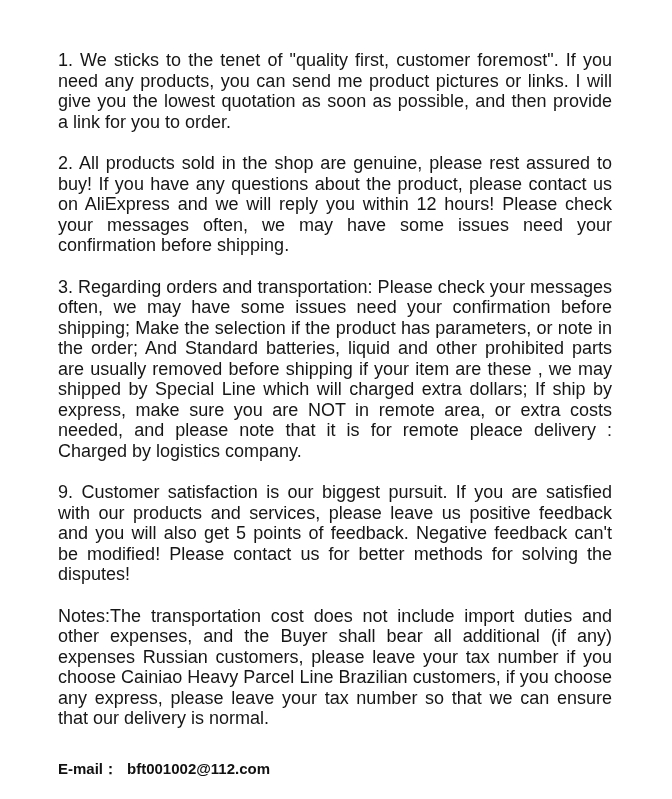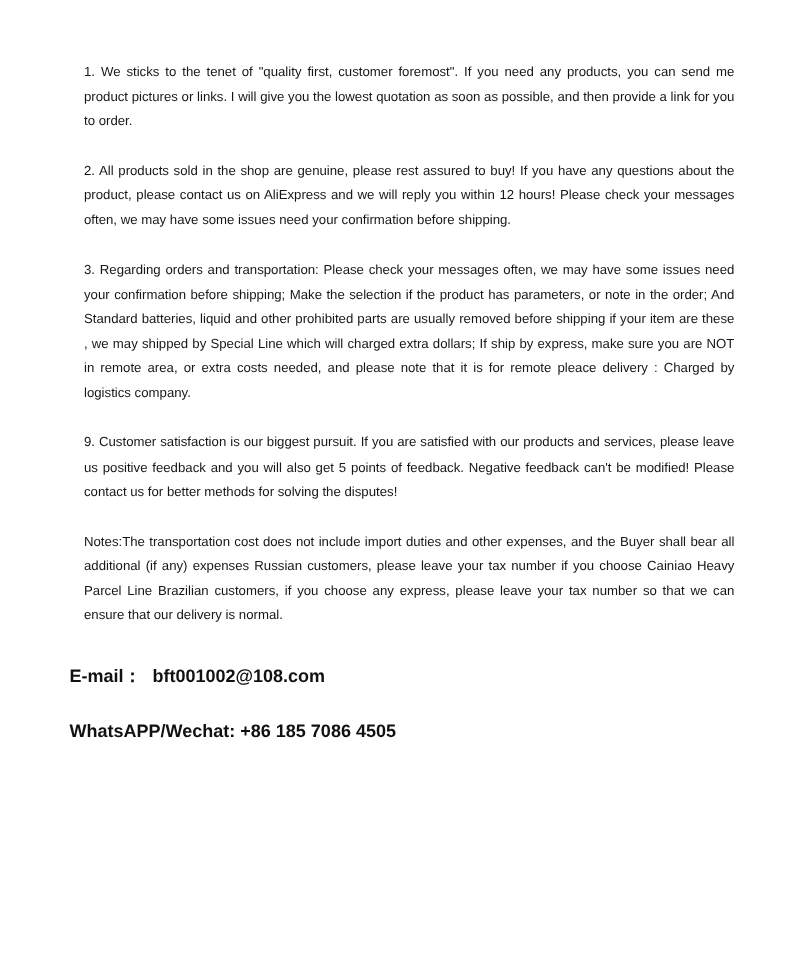--- a/index.html
+++ b/index.html
@@ -20,22 +20,22 @@
   }
   .doc-title {
     margin: 0 0 14px 0;
     font-size: 15.5px;
     line-height: 22px;
     font-weight: bold;
     text-align: center;
     color: #111111;
   }
   .doc-body p.para {
-    margin: 0 0 21px 12px;
-    font-size: 11px;
+    margin: 0 0 21px 0;
+    font-size: 18px;
     line-height: 20.5px;
     text-align: justify;
     text-justify: inter-word;
     color: #161616;
   }
   .contact-block {
     margin-top: 30px;
   }
   .contact-line {
     margin: 0 0 26px 0;
@@ -61,18 +61,18 @@
 
     <p class="para">3. Regarding orders and transportation: Please check your messages often, we may have some issues need your confirmation before shipping; Make the selection if the product has parameters, or note in the order; And Standard batteries, liquid and other prohibited parts are usually removed before shipping if your item are these , we may shipped by Special Line which will charged extra dollars; If ship by express, make sure you are NOT in remote area, or extra costs needed, and please note that it is for remote pleace delivery : Charged by logistics company.</p>
 
     <p class="para">9. Customer satisfaction is our biggest pursuit. If you are satisfied with our products and services, please leave us positive feedback and you will also get 5 points of feedback. Negative feedback can't be modified! Please contact us for better methods for solving the disputes!</p>
 
     <p class="para">Notes:The transportation cost does not include import duties and other expenses, and the Buyer shall bear all additional (if any) expenses Russian customers, please leave your tax number if you choose Cainiao Heavy Parcel Line Brazilian customers, if you choose any express, please leave your tax number so that we can ensure that our delivery is normal.</p>
   </div>
 
   <div class="contact-block">
     <p class="contact-line">
-      <span>E-mail：</span><span class="contact-value">bft001002@108.com</span>
+      <span>E-mail：</span><span class="contact-value">bft001002@112.com</span>
     </p>
     <p class="contact-line">WhatsAPP/Wechat: +86 185 7086 4505</p>
   </div>
 
 </div>
 
 </body></html>

